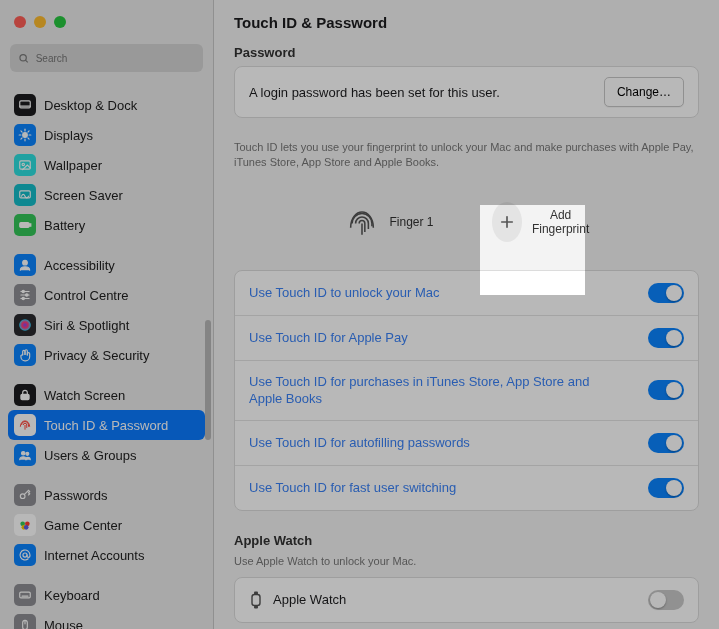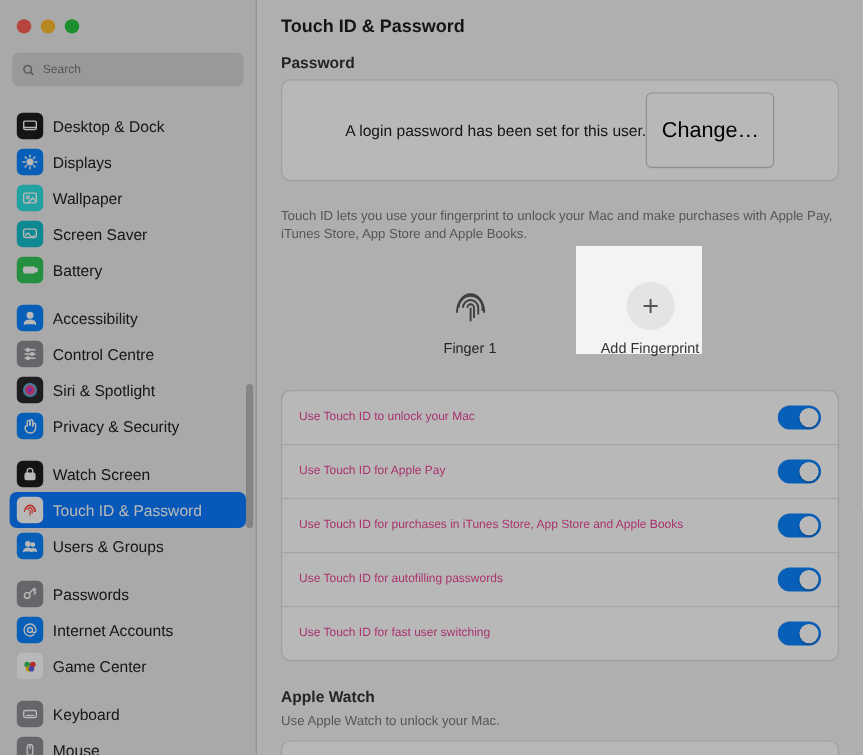--- a/index.html
+++ b/index.html
@@ -28,29 +28,29 @@
   .sb-icon svg { width: 14px; height: 14px; }
   .scroll-indicator { position: absolute; right: 2px; top: 240px; width: 6px; height: 120px; background: #b8b8b8; border-radius: 3px; }
 
   
   .main { flex: 1; background: #f3f3f3; overflow-y: auto; }
   .main-inner { padding: 10px 20px 20px 20px; }
   .page-title { font-size: 15px; font-weight: 600; padding: 4px 0 14px 0; }
   .section-head { font-size: 13px; font-weight: 600; color: #333; margin-bottom: 6px; }
   .section-sub { font-size: 11px; color: #777; line-height: 1.35; }
   .card { background: #fff; border: 1px solid #dcdcdc; border-radius: 8px; }
-  .card-row { display: flex; align-items: center; justify-content: center; padding: 10px 14px; }
-  .btn { background: #fff; border: 1px solid #c8c8c8; border-radius: 5px; padding: 20px 12px; font-size: 18px; box-shadow: 0 1px 0 rgba(0,0,0,.04); }
+  .card-row { display: flex; align-items: center; justify-content: space-between; padding: 10px 14px; }
+  .btn { background: #fff; border: 1px solid #c8c8c8; border-radius: 5px; padding: 7px 12px; font-size: 12px; box-shadow: 0 1px 0 rgba(0,0,0,.04); }
   .fingerprints { display: flex; gap: 50px; justify-content: center; padding: 24px 0 28px 0; }
-  .fp { display: flex; flex-direction: column; align-items: center; gap: 8px; width: 100px; }
+  .fp { display: flex; align-items: center; gap: 8px; width: 100px; }
   .fp-circle { width: 40px; height: 40px; border-radius: 50%; display: flex; align-items: center; justify-content: center; }
   .fp-label { font-size: 12px; color: #333; text-align: center; }
   .toggle-list .trow { display: flex; align-items: center; justify-content: space-between; padding: 12px 14px; border-top: 1px solid #e3e3e3; }
   .toggle-list .trow:first-child { border-top: none; }
-  .tlabel { font-size: 10px; color: #ec4899; max-width: 360px; line-height: 1.35; }
+  .tlabel { font-size: 13px; color: #3b82f6; max-width: 360px; line-height: 1.35; }
   .switch { width: 36px; height: 20px; border-radius: 10px; position: relative; flex-shrink: 0; }
   .switch::after { content: ""; position: absolute; top: 2px; width: 16px; height: 16px; background: #fff; border-radius: 50%; box-shadow: 0 1px 2px rgba(0,0,0,.3); }
   .switch.on { background: #0a84ff; } .switch.on::after { right: 2px; }
   .switch.off { background: #c9c9c9; } .switch.off::after { left: 2px; }
   .aw-row { display: flex; align-items: center; gap: 10px; padding: 12px 14px; }
   .aw-row .aw-label { flex: 1; }
   .section-block { margin: 22px 0 8px 0; }
 
   
   .dim { position: absolute; inset: 0; pointer-events: none; }
@@ -219,38 +219,38 @@
           <div class="sb-item">
             <div class="sb-icon" style="background: rgb(142, 142, 147);">
               <svg viewBox="0 0 24 24" fill="none" stroke="#fff" stroke-width="2" stroke-linecap="round">
                 <circle cx="8" cy="14" r="4"></circle>
                 <path d="M11 11l7-7 2 2-2 2 2 2-2 2"></path>
               </svg>
             </div>
             <span class="label">Passwords</span>
           </div>
           <div class="sb-item">
-            <div class="sb-icon" style="background: rgb(11, 132, 255);">
-              <svg viewBox="0 0 24 24" fill="none" stroke="#fff" stroke-width="2" stroke-linecap="round">
-                <circle cx="12" cy="12" r="3.5"></circle>
-                <path d="M15.5 12v1.5a2.5 2.5 0 005 0V12a8.5 8.5 0 10-3 6.5"></path>
-              </svg>
-            </div>
-            <span class="label">Internet Accounts</span>
-          </div>
-          <div class="sb-item">
             <div class="sb-icon" style="background: rgb(255, 255, 255);">
               <svg viewBox="0 0 24 24">
                 <circle cx="8" cy="10" r="4" fill="#34c759"></circle>
                 <circle cx="16" cy="10" r="4" fill="#ff3b30"></circle>
                 <circle cx="10" cy="16" r="4" fill="#ffcc00"></circle>
                 <circle cx="14" cy="16" r="4" fill="#5e5ce6"></circle>
               </svg>
             </div>
             <span class="label">Game Center</span>
+          </div>
+          <div class="sb-item">
+            <div class="sb-icon" style="background: rgb(11, 132, 255);">
+              <svg viewBox="0 0 24 24" fill="none" stroke="#fff" stroke-width="2" stroke-linecap="round">
+                <circle cx="12" cy="12" r="3.5"></circle>
+                <path d="M15.5 12v1.5a2.5 2.5 0 005 0V12a8.5 8.5 0 10-3 6.5"></path>
+              </svg>
+            </div>
+            <span class="label">Internet Accounts</span>
           </div>
         </div>
         <div class="sb-group">
           <div class="sb-item">
             <div class="sb-icon" style="background: rgb(142, 142, 147);">
               <svg viewBox="0 0 24 24" fill="none" stroke="#fff" stroke-width="2" stroke-linecap="round">
                 <rect x="3" y="7" width="18" height="10" rx="2"></rect>
                 <line x1="7" y1="14" x2="17" y2="14"></line>
               </svg>
             </div>

